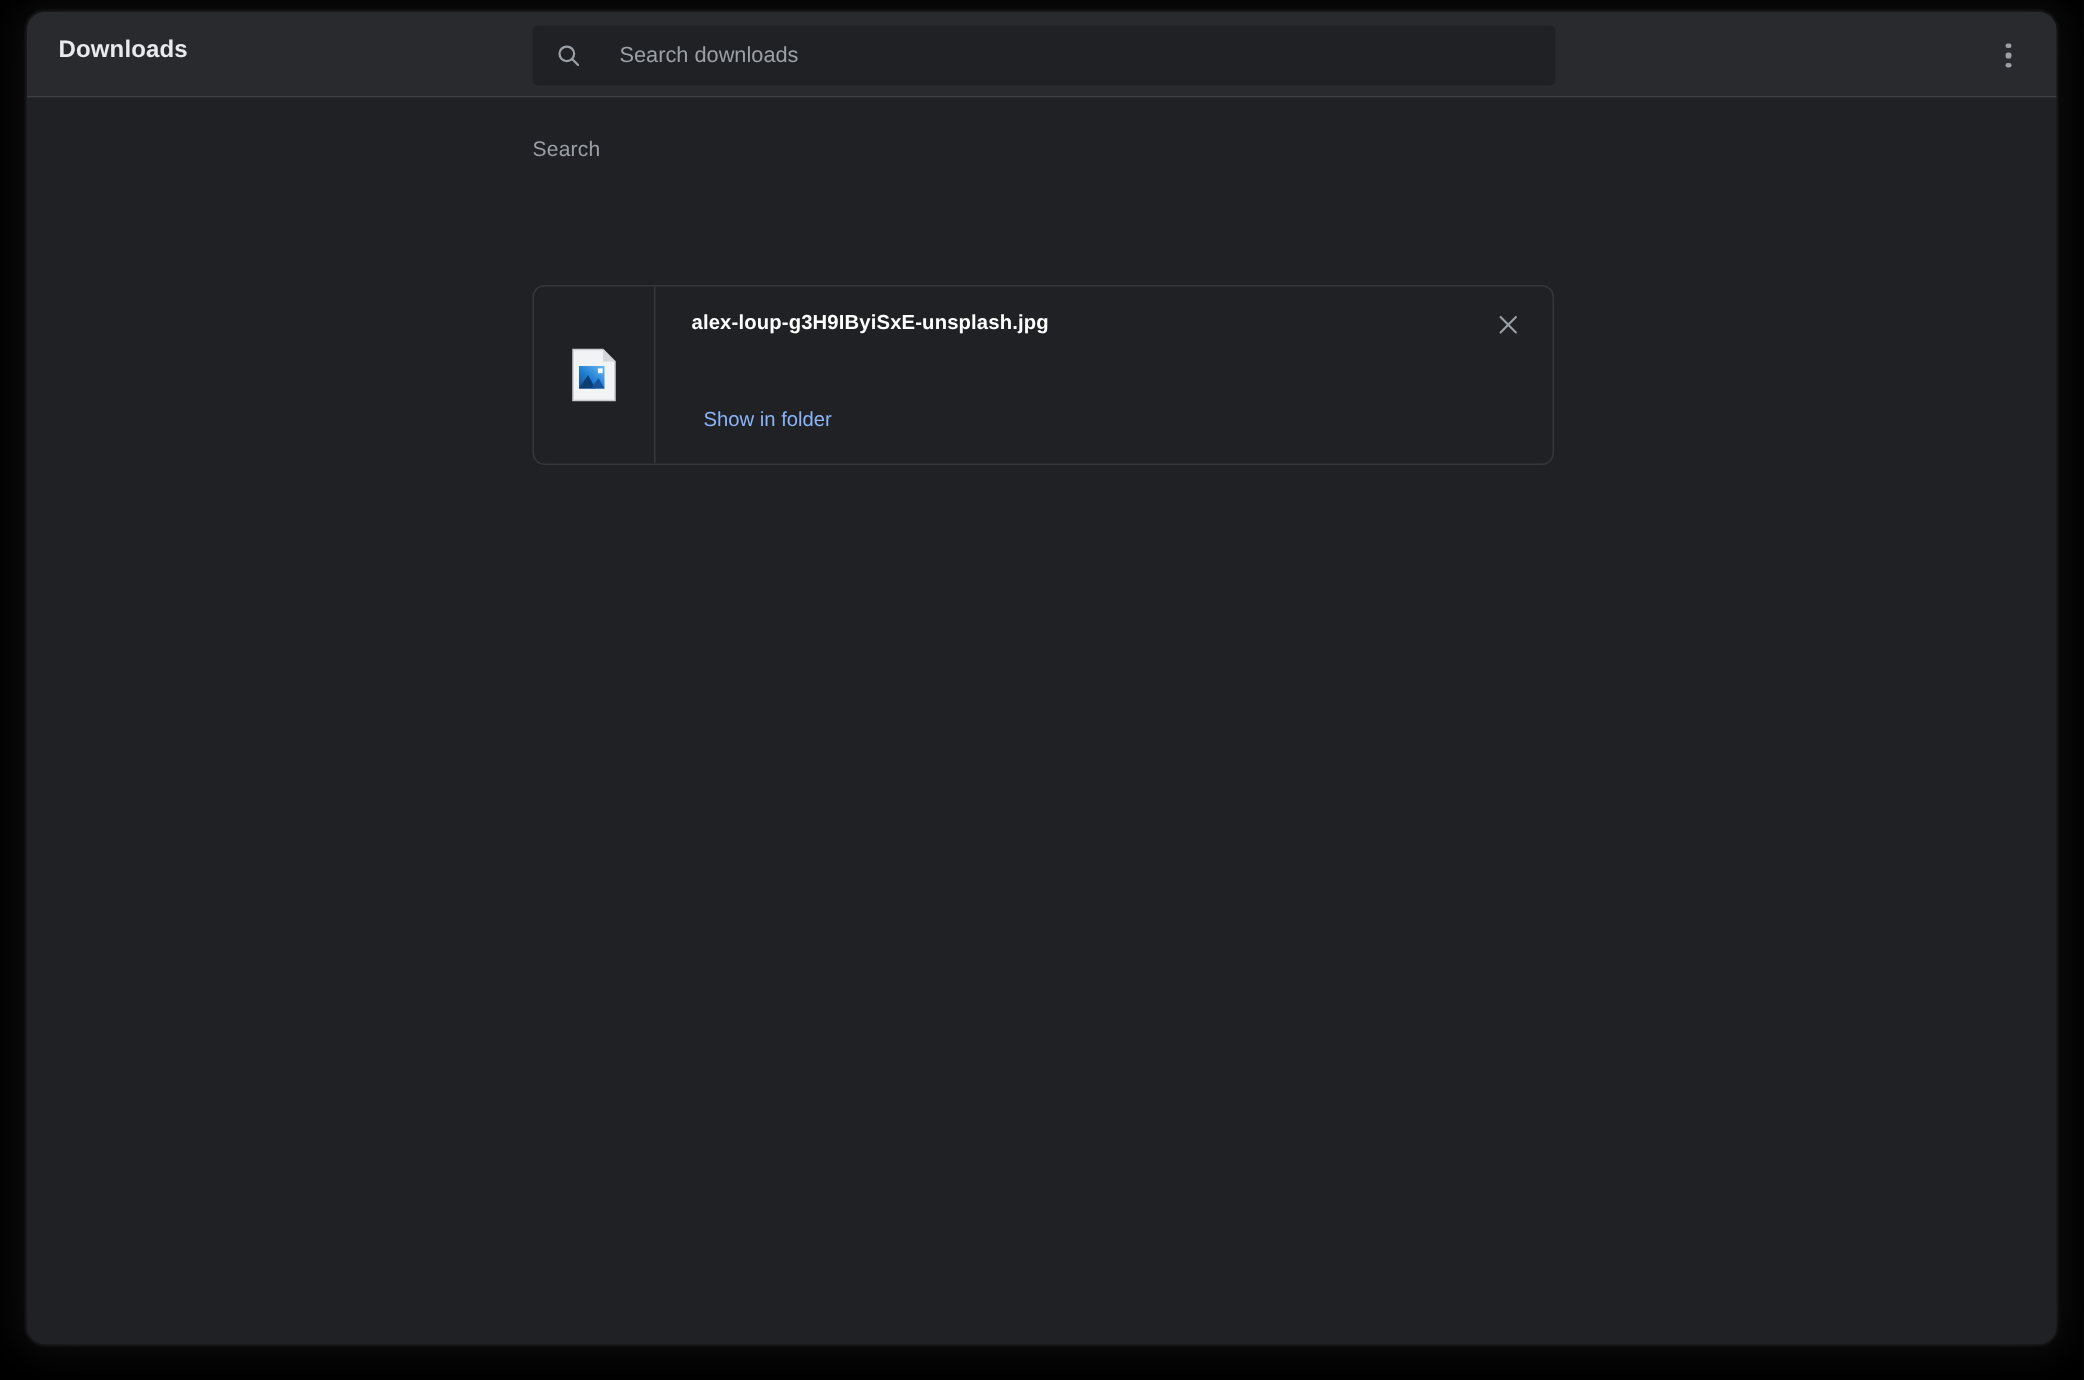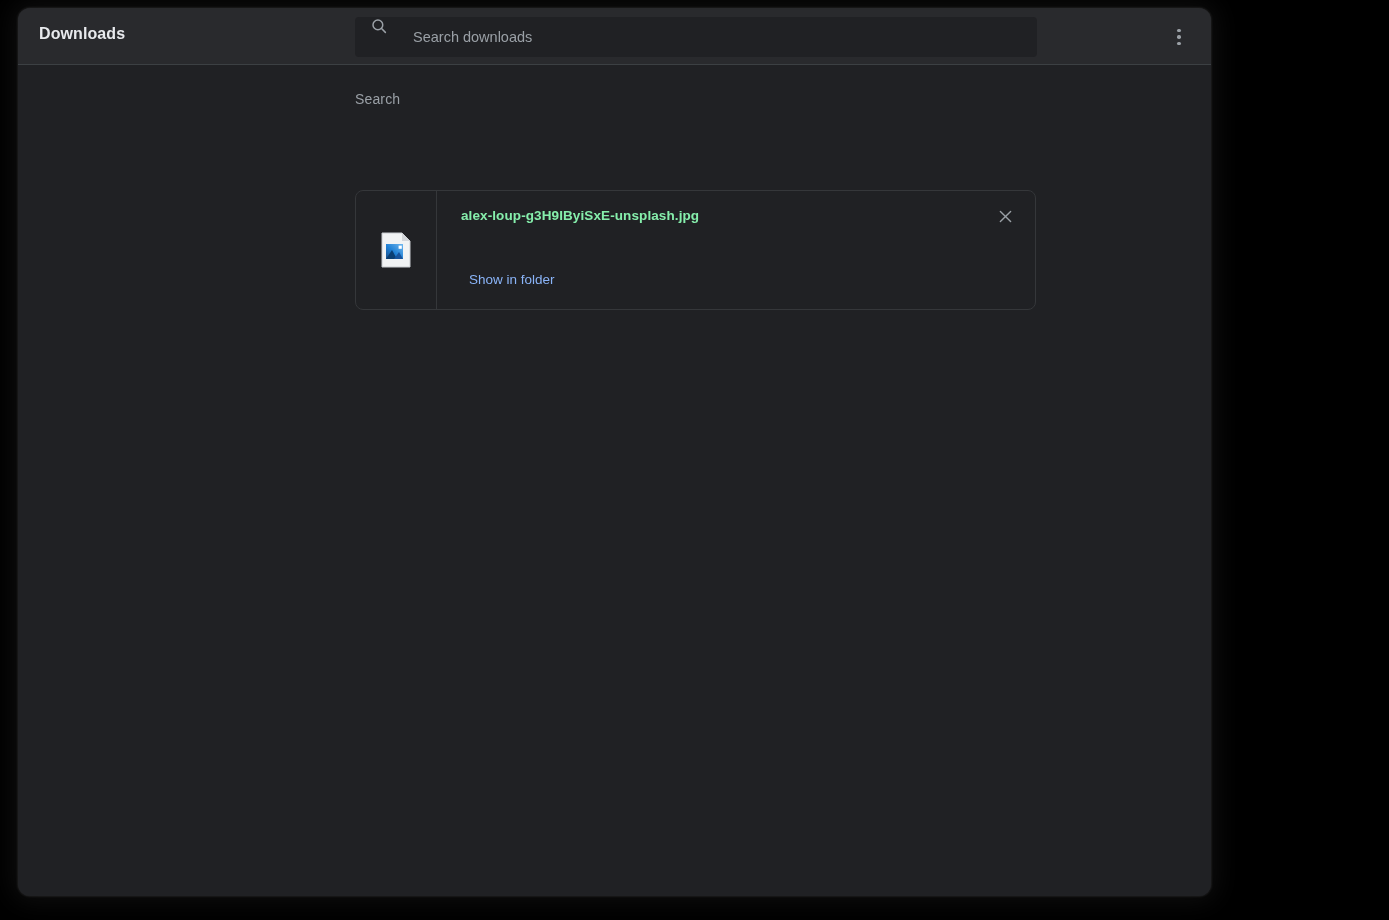--- a/index.html
+++ b/index.html
@@ -20,21 +20,21 @@
     position: absolute;
     inset: 0;
     background: #000000;
   }
 
   
   #window {
     position: absolute;
     left: 18px;
     top: 8px;
-    width: 1193px;
+    width: 1353px;
     height: 888px;
     background: #202124;
     border-radius: 12px;
     overflow: hidden;
     box-shadow: 0 0 26px 6px rgba(255,255,255,0.055),
                 0 0 2px 1px rgba(255,255,255,0.08);
   }
 
   
   #toolbar {
@@ -59,20 +59,21 @@
   
   #search-wrap {
     position: absolute;
     left: 337px;
     top: 9px;
     width: 682px;
     height: 40px;
     background: #202124;
     border-radius: 4px;
     display: flex;
+    align-items: center;
   }
   #search-icon {
     margin-left: 15px;
     width: 18px;
     height: 18px;
     flex: 0 0 auto;
     display: block;
   }
   #search-input {
     flex: 1 1 auto;
@@ -164,21 +165,21 @@
     position: relative;
     flex: 1 1 auto;
     padding: 15px 0 0 24px;
     min-width: 0;
   }
 
   #file-name {
     display: inline-block;
     font-size: 13.5px;
     font-weight: bold;
-    color: #86efac;
+    color: #ffffff;
     text-decoration: none;
     letter-spacing: 0.1px;
     cursor: pointer;
     line-height: 18px;
   }
   #file-url {
     margin-top: 9px;
     font-size: 13px;
     color: #9aa0a6;
     line-height: 17px;

